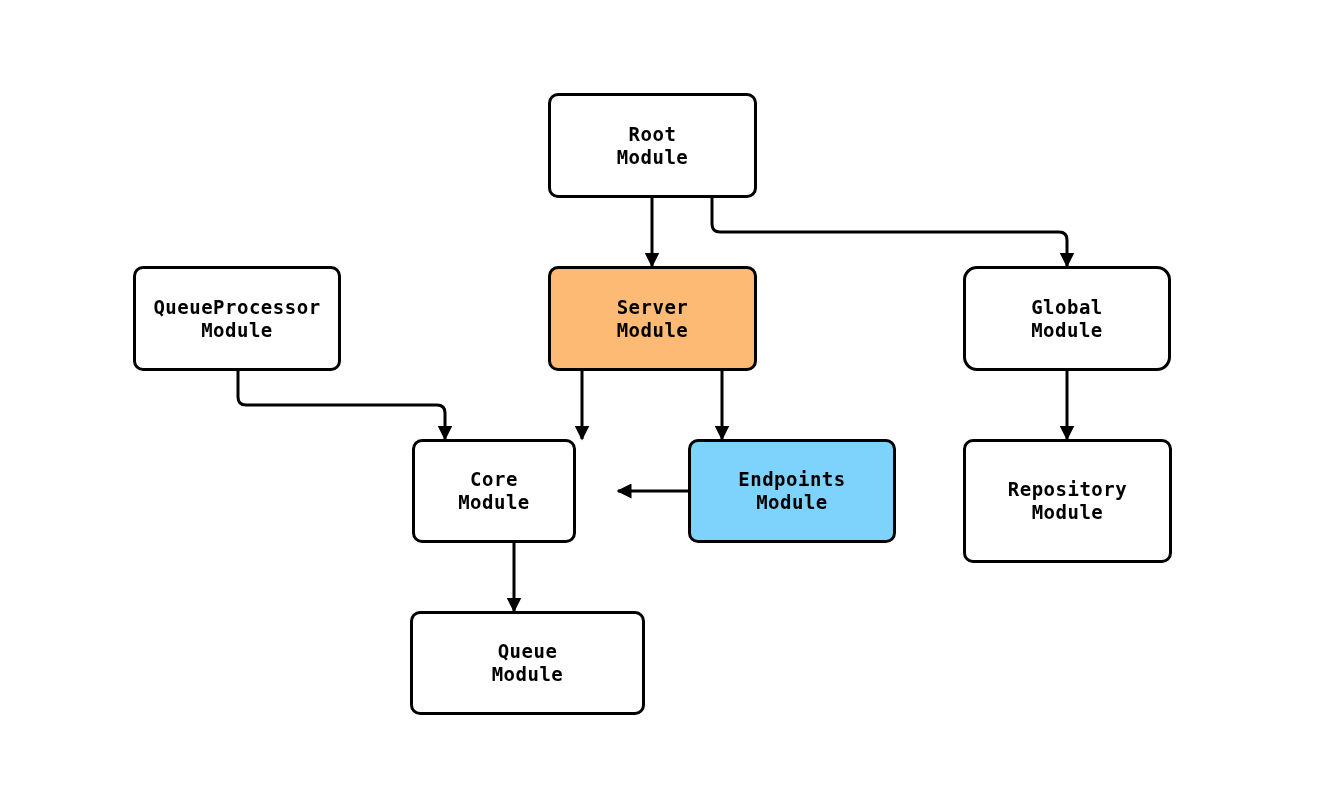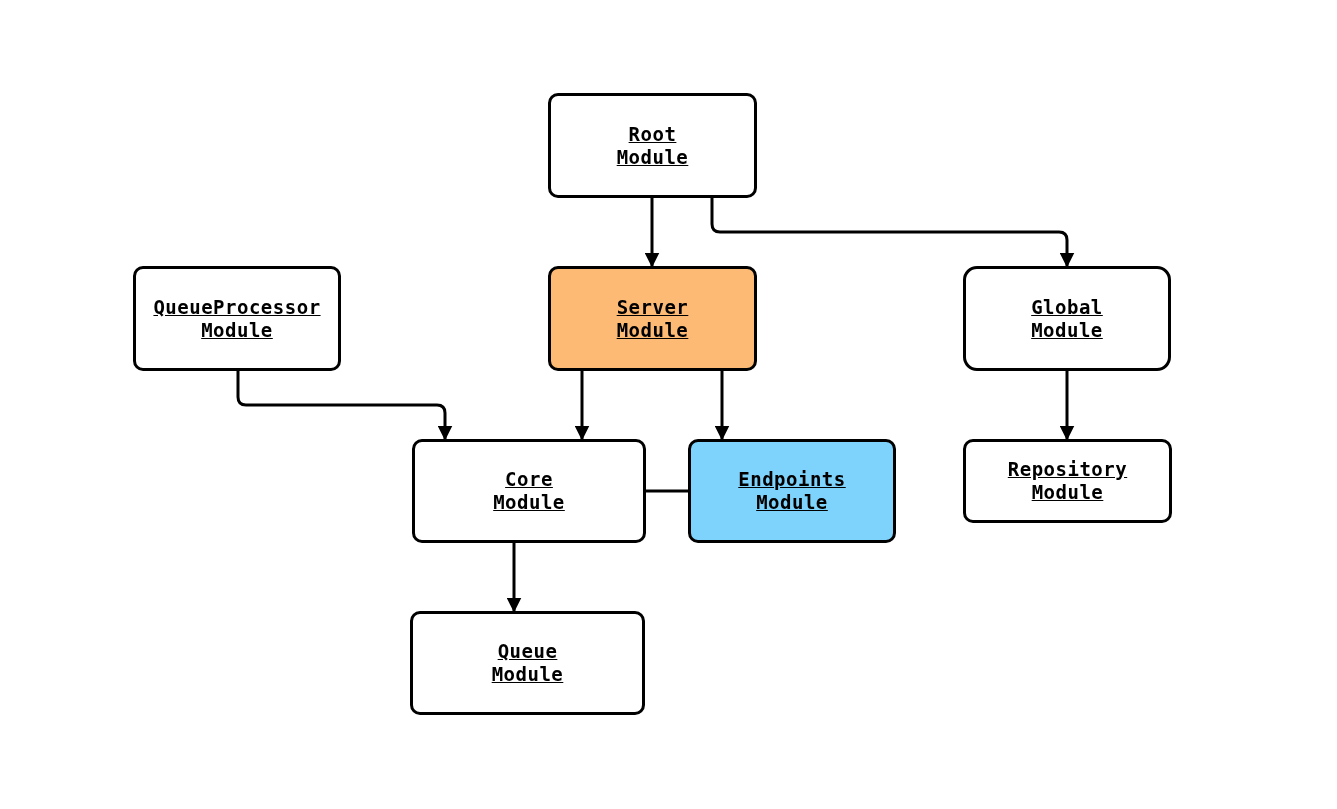--- a/index.html
+++ b/index.html
@@ -24,21 +24,20 @@
   }
   .node {
     position: absolute;
     box-sizing: border-box;
     background: #ffffff;
     border: 3px solid #000000;
     border-radius: 10px;
     display: flex;
     align-items: center;
     justify-content: center;
-    text-decoration: underline;
   }
   .node .label {
     font-weight: bold;
     font-size: 19px;
     line-height: 23px;
     color: #000000;
     text-align: center;
     white-space: pre-line;
     letter-spacing: 0.5px;
   }
@@ -75,29 +74,29 @@
 Module</span>
   </div>
   <div class="node" style="left: 548px; top: 266px; width: 209px; height: 105px; background: #fdba74; border-color: rgb(0, 0, 0);">
     <span class="label">Server
 Module</span>
   </div>
   <div class="node" style="left: 963px; top: 266px; width: 208px; height: 105px; background: rgb(255, 255, 255); border-color: rgb(0, 0, 0); border-radius: 14px;">
     <span class="label">Global
 Module</span>
   </div>
-  <div class="node" style="left: 412px; top: 439px; width: 234px; height: 104px; background: rgb(255, 255, 255); border-color: rgb(0, 0, 0);">
+  <div class="node" style="left: 412px; top: 439px; width: 164px; height: 104px; background: rgb(255, 255, 255); border-color: rgb(0, 0, 0);">
     <span class="label">Core
 Module</span>
   </div>
   <div class="node" style="left: 688px; top: 439px; width: 208px; height: 104px; background: #7dd3fc; border-color: rgb(0, 0, 0);">
     <span class="label">Endpoints
 Module</span>
   </div>
-  <div class="node" style="left: 963px; top: 439px; width: 209px; height: 84px; background: rgb(255, 255, 255); border-color: rgb(0, 0, 0);">
+  <div class="node" style="left: 963px; top: 439px; width: 209px; height: 124px; background: rgb(255, 255, 255); border-color: rgb(0, 0, 0);">
     <span class="label">Repository
 Module</span>
   </div>
   <div class="node" style="left: 410px; top: 611px; width: 235px; height: 104px; background: rgb(255, 255, 255); border-color: rgb(0, 0, 0);">
     <span class="label">Queue
 Module</span>
   </div>
 
 </div>
 

